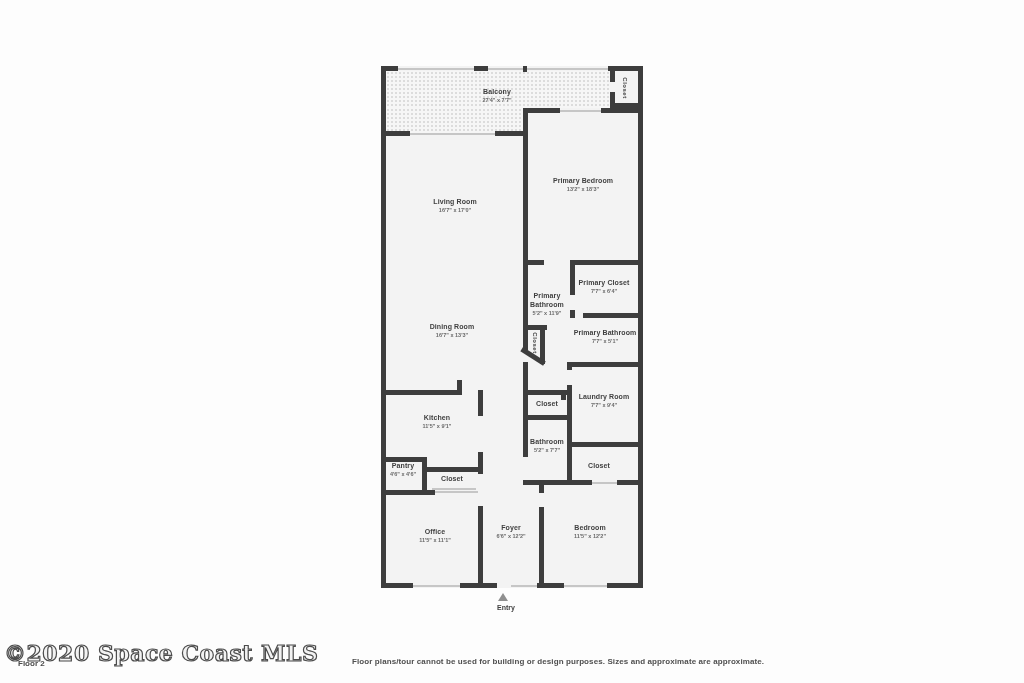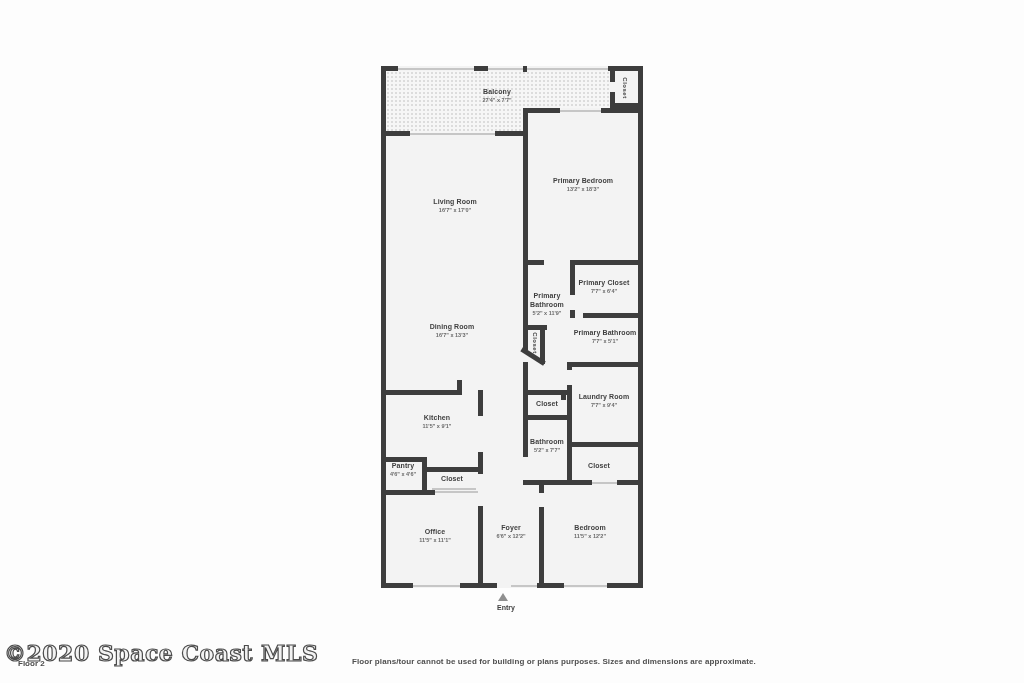--- a/index.html
+++ b/index.html
@@ -204,13 +204,13 @@
       </div>
     </div>
   <div id="entry-marker">
     <div id="entry-triangle"></div>
     <span id="entry-label">Entry</span>
   </div>
 </div>
 
 <div id="watermark">©2020 Space Coast MLS</div>
 <div id="floor-label">Floor 2</div>
-<div id="disclaimer">Floor plans/tour cannot be used for building or plans purposes. Sizes and dimensions are approximate.</div>
+<div id="disclaimer">Floor plans/tour cannot be used for building or design purposes. Sizes and approximate are approximate.</div>
 
 </body></html>

